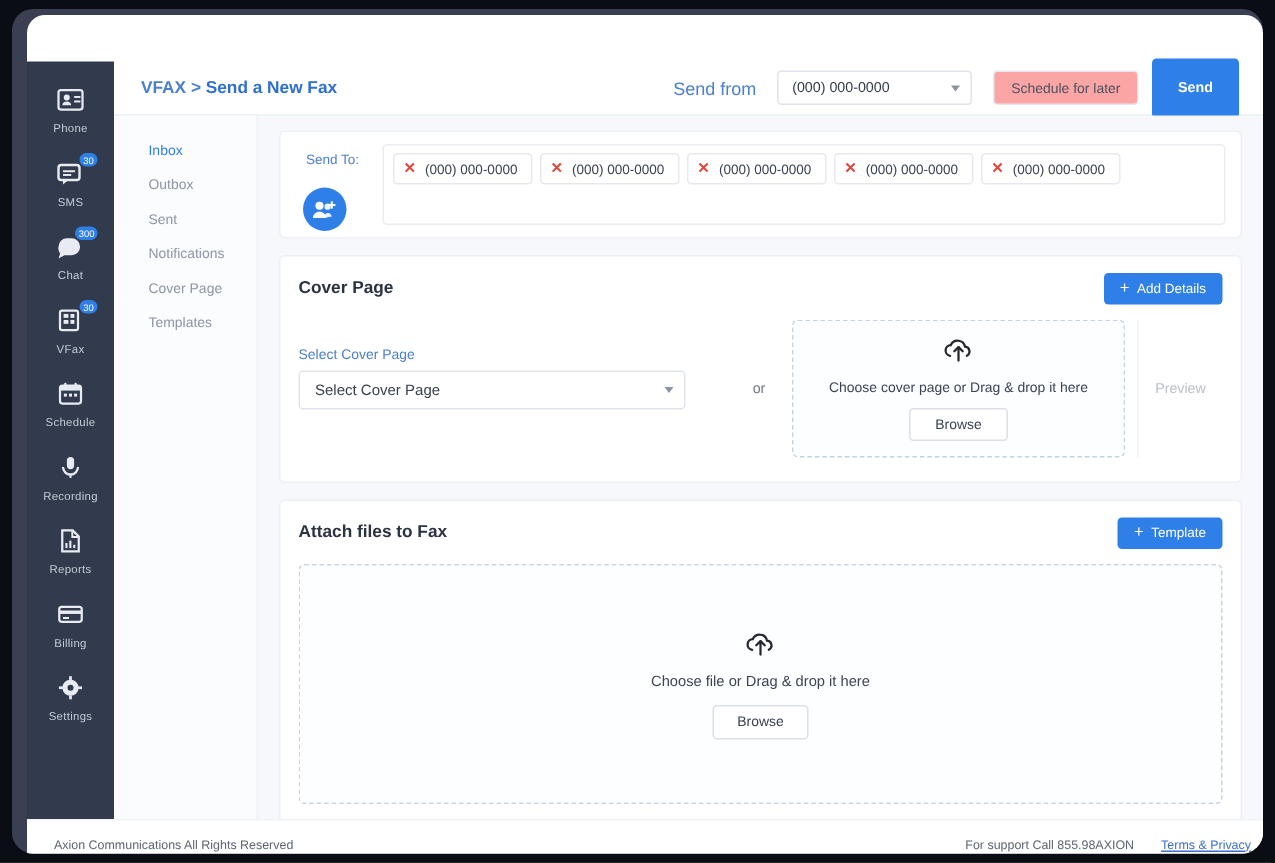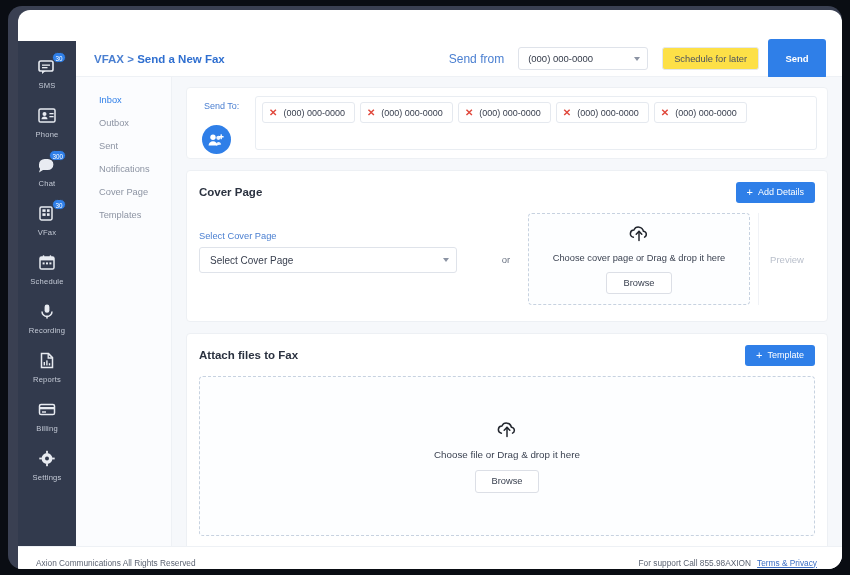--- a/index.html
+++ b/index.html
@@ -168,21 +168,21 @@
     background: #fff;
     display: flex; align-items: center;
     position: relative;
     font-size: 9.5px; color: #333a49;
   }
   #sendfrom-select .val { margin-left: 9px; }
   #schedule-btn {
     margin-left: 14px;
     height: 23px; padding: 0 11px;
     border: 1px solid #e4e8ee; border-radius: 3px;
-    background: #fde047;
+    background: #fca5a5;
     display: flex; align-items: center;
     font-size: 9.3px; color: #4a5160; cursor: pointer;
   }
   #send-btn {
     margin-left: 9px; margin-right: 16px;
     width: 58px; height: 40px;
     background: #2f7fe8; border-radius: 3px;
     display: flex; align-items: center; justify-content: center;
     font-size: 9.5px; color: #fff; font-weight: 600; cursor: pointer;
   }
@@ -312,21 +312,21 @@
 
   
   #footer {
     position: absolute; left: 0; top: 536px;
     width: 824px; height: 32px;
     background: #fff;
     border-top: 1px solid #eef1f5;
     display: flex; align-items: center;
   }
   #footer-left { margin-left: 18px; font-size: 8.3px; color: #5d6473; }
-  #footer-right { margin-left: auto; margin-right: 25px; display: flex; align-items: center; gap: 6px; }
+  #footer-right { margin-left: auto; margin-right: 8px; display: flex; align-items: center; gap: 18px; }
   #support-text { font-size: 8.3px; color: #5d6473; }
   #terms-link { font-size: 8.3px; color: #3d6fc4; text-decoration: underline; cursor: pointer; }
 </style>
 </head>
 <body>
 
 <div id="device">
  <div id="screen">
   <div id="window">
 
@@ -351,41 +351,41 @@
         <div class="wc wc-max"></div>
         <div class="wc wc-close"></div>
       </div>
     </div>
 
     <div id="rail">
 
       <div class="rail-item">
         <div class="rail-icon-wrap">
           <svg width="20" height="17" viewBox="0 0 20 17">
-            <rect x="2" y="3" width="14" height="10" rx="1.8" fill="none" stroke="#e8ebf1" stroke-width="1.6"></rect>
-            <path d="M5 13 L5 16 L8.6 13 Z" fill="#e8ebf1"></path>
-            <rect x="5" y="6.5" width="8" height="1.3" fill="#e8ebf1"></rect>
-            <rect x="5" y="9" width="5.5" height="1.3" fill="#e8ebf1"></rect>
-          </svg>
-          <span class="badge">30</span>
-        </div>
-        <div class="rail-label">SMS</div>
-      </div>
-
-      <div class="rail-item">
-        <div class="rail-icon-wrap">
-          <svg width="20" height="17" viewBox="0 0 20 17">
             <rect x="2" y="2" width="16" height="13" rx="1.6" fill="none" stroke="#e8ebf1" stroke-width="1.5"></rect>
             <circle cx="7.5" cy="7" r="2" fill="#e8ebf1"></circle>
             <path d="M4.5 12.2c0-1.6 1.4-2.6 3-2.6s3 1 3 2.6z" fill="#e8ebf1"></path>
             <rect x="12.4" y="6" width="4.2" height="1.3" fill="#e8ebf1"></rect>
             <rect x="12.4" y="9" width="4.2" height="1.3" fill="#e8ebf1"></rect>
           </svg>
         </div>
         <div class="rail-label">Phone</div>
+      </div>
+
+      <div class="rail-item">
+        <div class="rail-icon-wrap">
+          <svg width="20" height="17" viewBox="0 0 20 17">
+            <rect x="2" y="3" width="14" height="10" rx="1.8" fill="none" stroke="#e8ebf1" stroke-width="1.6"></rect>
+            <path d="M5 13 L5 16 L8.6 13 Z" fill="#e8ebf1"></path>
+            <rect x="5" y="6.5" width="8" height="1.3" fill="#e8ebf1"></rect>
+            <rect x="5" y="9" width="5.5" height="1.3" fill="#e8ebf1"></rect>
+          </svg>
+          <span class="badge">30</span>
+        </div>
+        <div class="rail-label">SMS</div>
       </div>
 
       <div class="rail-item">
         <div class="rail-icon-wrap">
           <svg width="20" height="17" viewBox="0 0 20 17">
             <path d="M2 8.5a5.6 5.6 0 0 1 5.6-5.6h3.2A5.6 5.6 0 0 1 16.4 8.5a5.6 5.6 0 0 1-5.6 5.6H6l-4 2.3 1.1-3.3A5.6 5.6 0 0 1 2 8.5z" fill="#e8ebf1"></path>
           </svg>
           <span class="badge">300</span>
         </div>
         <div class="rail-label">Chat</div>

